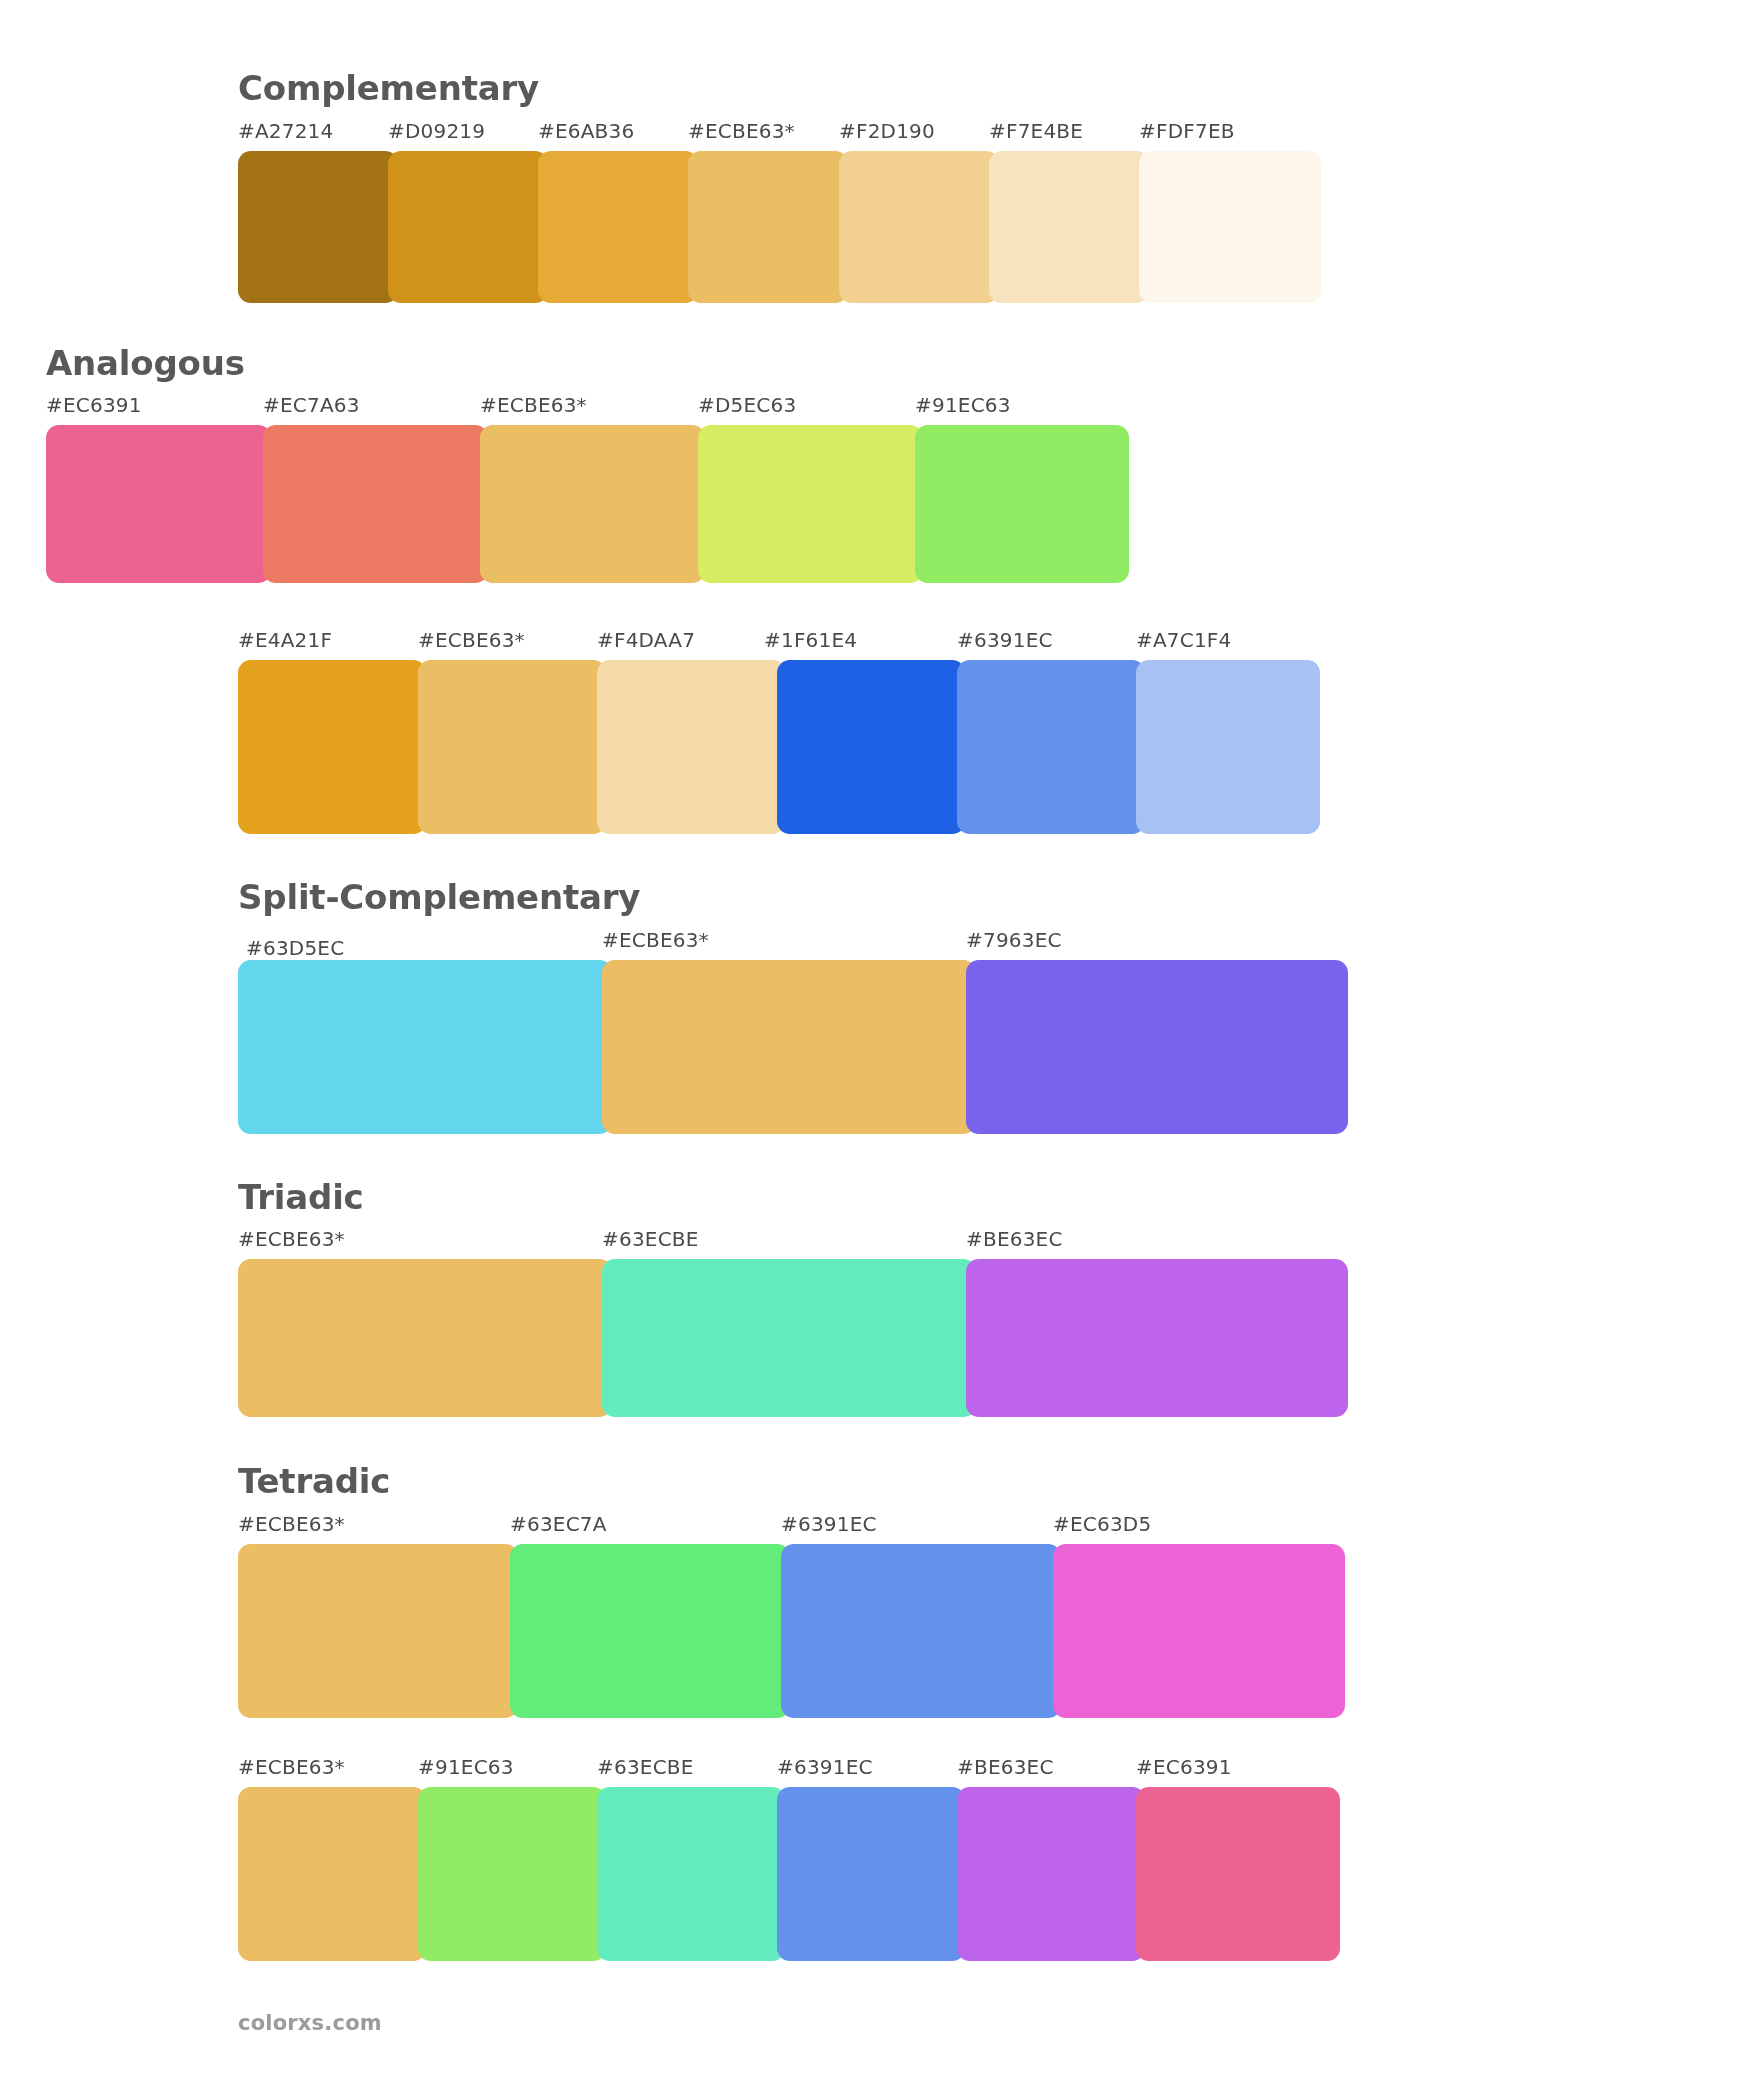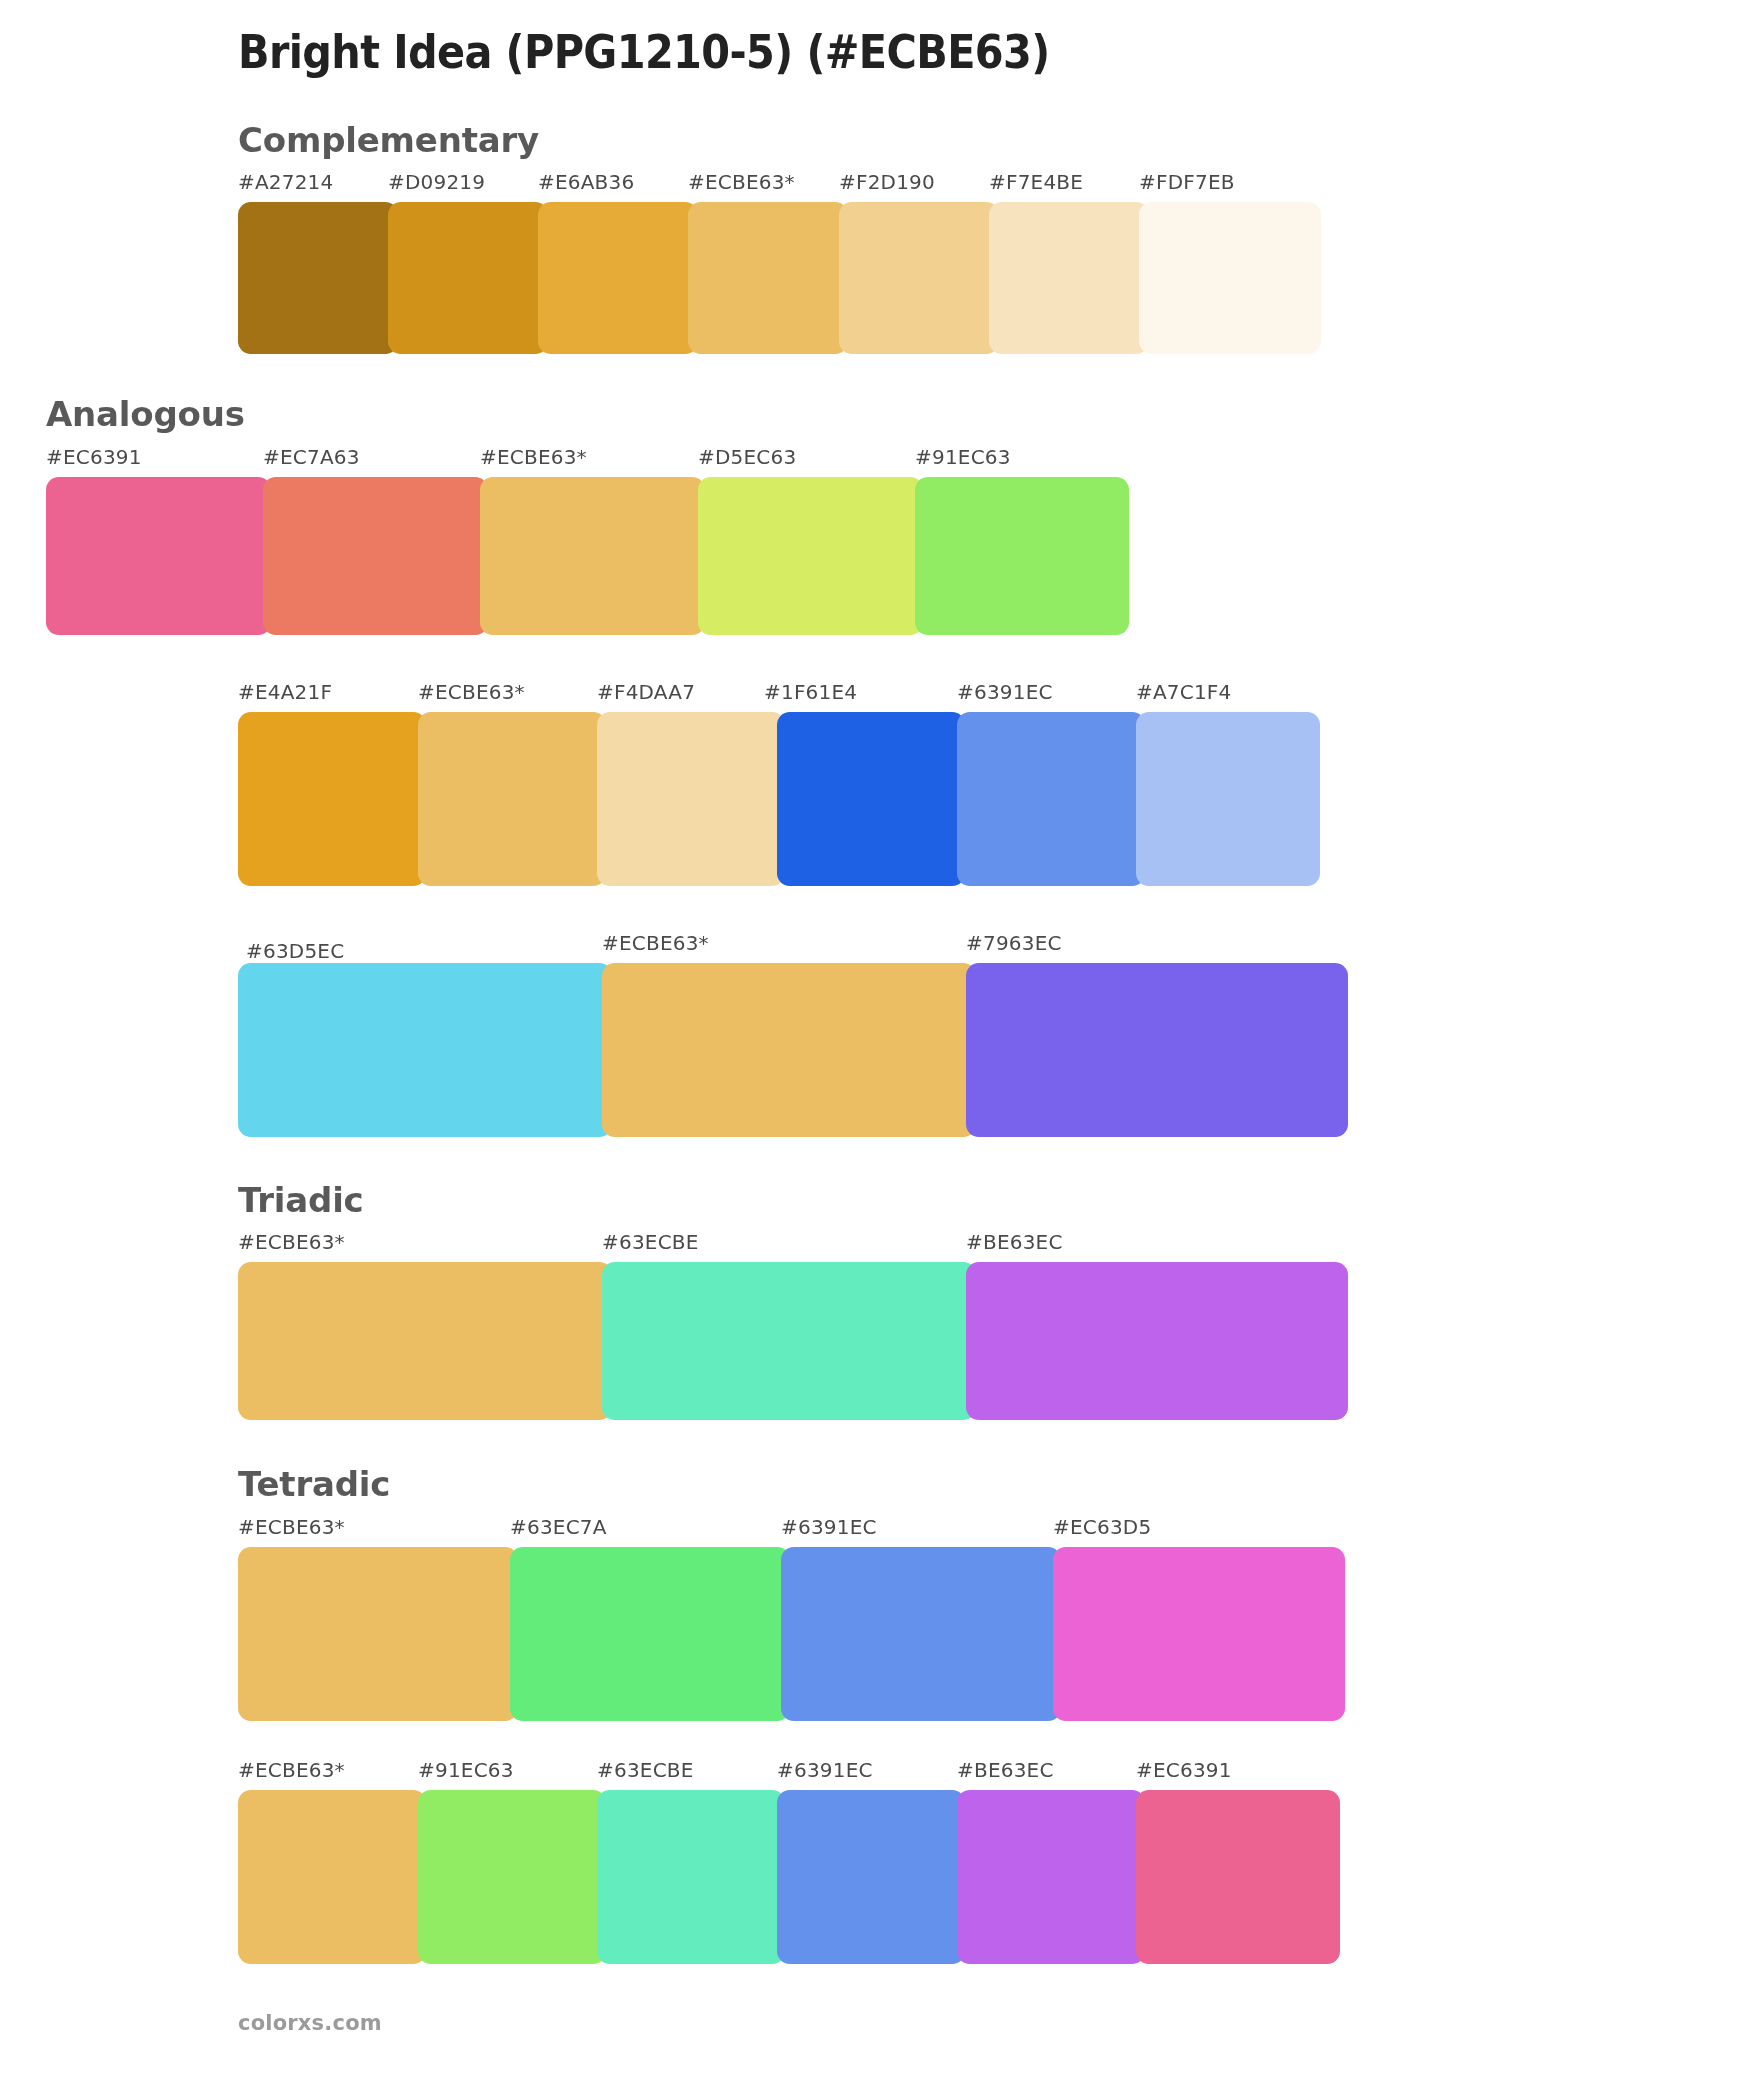--- a/index.html
+++ b/index.html
@@ -78,21 +78,20 @@
     font-weight:700;
     letter-spacing:0.2px;
   }
 </style>
 </head>
 <body>
 
 <div class="page">
 
   <div class="header">
-    <h1 class="title">Bright Idea (PPG1210-5) (#ECBE63)</h1>
   </div>
 
   <div class="sections" id="sections">
       <div class="section" style="margin-bottom: 42px;">
         <div class="section-title">Complementary</div>
         <div class="labels">
           <div class="lab" style="left: 0px;">#A27214</div>
           <div class="lab" style="left: 150px;">#D09219</div>
           <div class="lab" style="left: 300px;">#E6AB36</div>
           <div class="lab" style="left: 450px;">#ECBE63*</div>
@@ -139,20 +138,21 @@
         <div class="bars" style="height: 174px;">
           <div class="sw" title="#E4A21F" style="left: 0px; width: 188px; background: rgb(228, 162, 31); z-index: 10;"></div>
           <div class="sw" title="#ECBE63*" style="left: 180px; width: 188px; background: rgb(236, 190, 99); z-index: 11;"></div>
           <div class="sw" title="#F4DAA7" style="left: 359px; width: 188px; background: rgb(244, 218, 167); z-index: 12;"></div>
           <div class="sw" title="#1F61E4" style="left: 539px; width: 188px; background: rgb(31, 97, 228); z-index: 13;"></div>
           <div class="sw" title="#6391EC" style="left: 719px; width: 188px; background: rgb(99, 145, 236); z-index: 14;"></div>
           <div class="sw" title="#A7C1F4" style="left: 898px; width: 184px; background: rgb(167, 193, 244); z-index: 15;"></div>
         </div>
       </div>
       <div class="section" style="margin-bottom: 45px;">
+        <div class="section-title">Split-Complementary</div>
         <div class="labels">
           <div class="lab" style="left: 8px; margin-top: 8px;">#63D5EC</div>
           <div class="lab" style="left: 364px;">#ECBE63*</div>
           <div class="lab" style="left: 728px;">#7963EC</div>
         </div>
         <div class="bars" style="height: 174px;">
           <div class="sw" title="#63D5EC" style="left: 0px; width: 374px; background: rgb(99, 213, 236); z-index: 10;"></div>
           <div class="sw" title="#ECBE63*" style="left: 364px; width: 374px; background: rgb(236, 190, 99); z-index: 11;"></div>
           <div class="sw" title="#7963EC" style="left: 728px; width: 382px; background: rgb(121, 99, 236); z-index: 12;"></div>
         </div>

